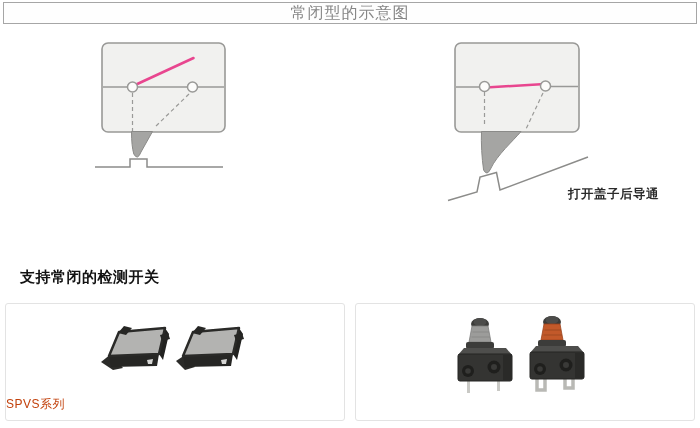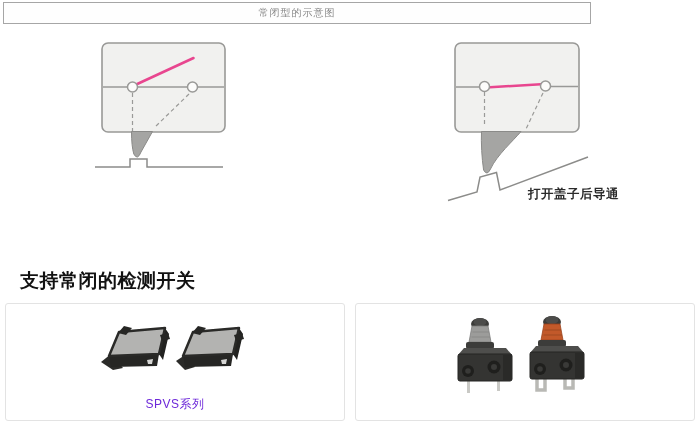--- a/index.html
+++ b/index.html
@@ -2,44 +2,44 @@
 <html><head>
 <meta charset="utf-8">
 <style>
   * { margin:0; padding:0; box-sizing:border-box; }
   html,body { background:#ffffff; }
   body { font-family:"Liberation Sans","DejaVu Sans",sans-serif; }
   .page {
     position:relative; width:700px; height:428px; background:#ffffff; overflow:hidden;
   }
   .header-bar {
-    position:absolute; left:3px; top:2px; width:588px; height:22px;
+    position:absolute; left:3px; top:2px; width:694px; height:22px;
     background:#fefefe; border:1px solid #a6a6a6;
-    color:#878787; font-size:10px; line-height:20px; text-align:center;
+    color:#878787; font-size:16px; line-height:20px; text-align:center;
     letter-spacing:1px;
   }
   .diagram-svg { position:absolute; left:0; top:0; width:700px; height:260px; }
   .open-caption {
-    position:absolute; left:528px; top:186px; width:120px;
+    position:absolute; left:568px; top:186px; width:120px;
     font-size:12.5px; font-weight:bold; color:#2b2b2b; letter-spacing:0.5px;
   }
   .section-heading {
     position:absolute; left:20px; top:268px;
-    font-size:19px; font-weight:bold; color:#121212; letter-spacing:0.5px;
+    font-size:15px; font-weight:bold; color:#121212; letter-spacing:0.5px;
   }
   .product-card {
     position:absolute; top:303px; width:340px; height:118px;
     background:#ffffff; border:1px solid #e3e3e3; border-radius:3px;
   }
   .product-card.left  { left:5px; }
   .product-card.right { left:355px; }
   .product-image { position:absolute; top:10px; left:50%; transform:translateX(-50%); }
   .product-label {
     position:absolute; top:92px; left:0; width:100%;
-    text-align:center; font-size:12px; color:#6d28d9; letter-spacing:0.5px;
+    text-align:left; font-size:12px; color:#c2410c; letter-spacing:0.5px;
   }
 </style>
 </head>
 <body>
 
 <div class="page">
 
   <div class="header-bar">常闭型的示意图</div>
 
   <svg class="diagram-svg" viewBox="0 0 700 260" xmlns="http://www.w3.org/2000/svg">

